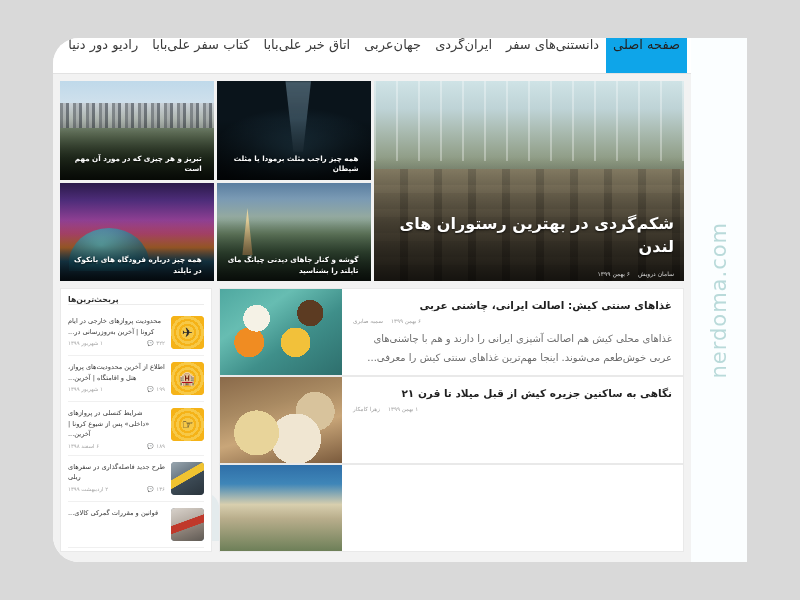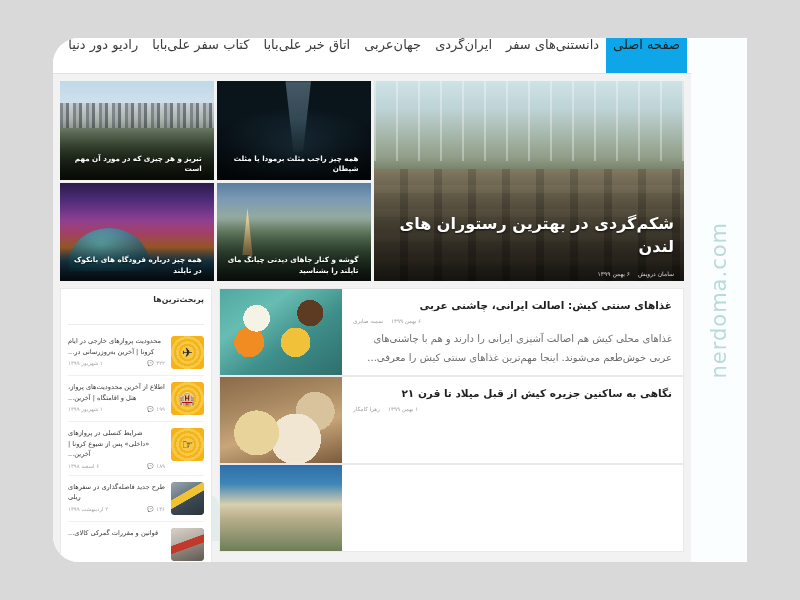--- a/index.html
+++ b/index.html
@@ -222,22 +222,22 @@
   #sidebar {
     width: 152px;
     flex: 0 0 152px;
     background: #ffffff;
     border: 1px solid #e9e9e9;
     padding: 6px 7px 0 7px;
   }
   #sidebar h3 {
     font-size: 7.8px;
     color: #2f2f2f;
-    text-align: right;
-    padding-bottom: 20px;
+    text-align: left;
+    padding-bottom: 0;
     border-bottom: 1px solid #ececec;
     margin-bottom: 5px;
     font-weight: bold;
   }
   .side-item {
     display: flex;
     gap: 6px;
     padding: 6px 0;
     border-bottom: 1px solid #f0f0f0;
     align-items: flex-start;

